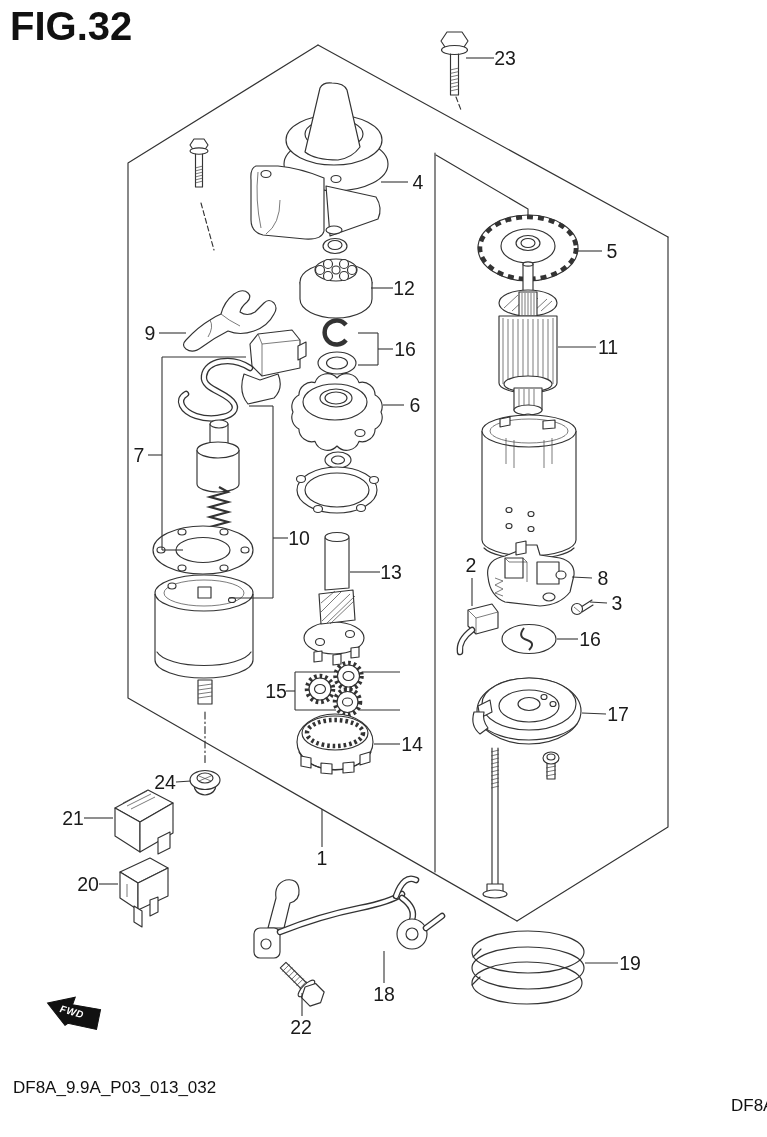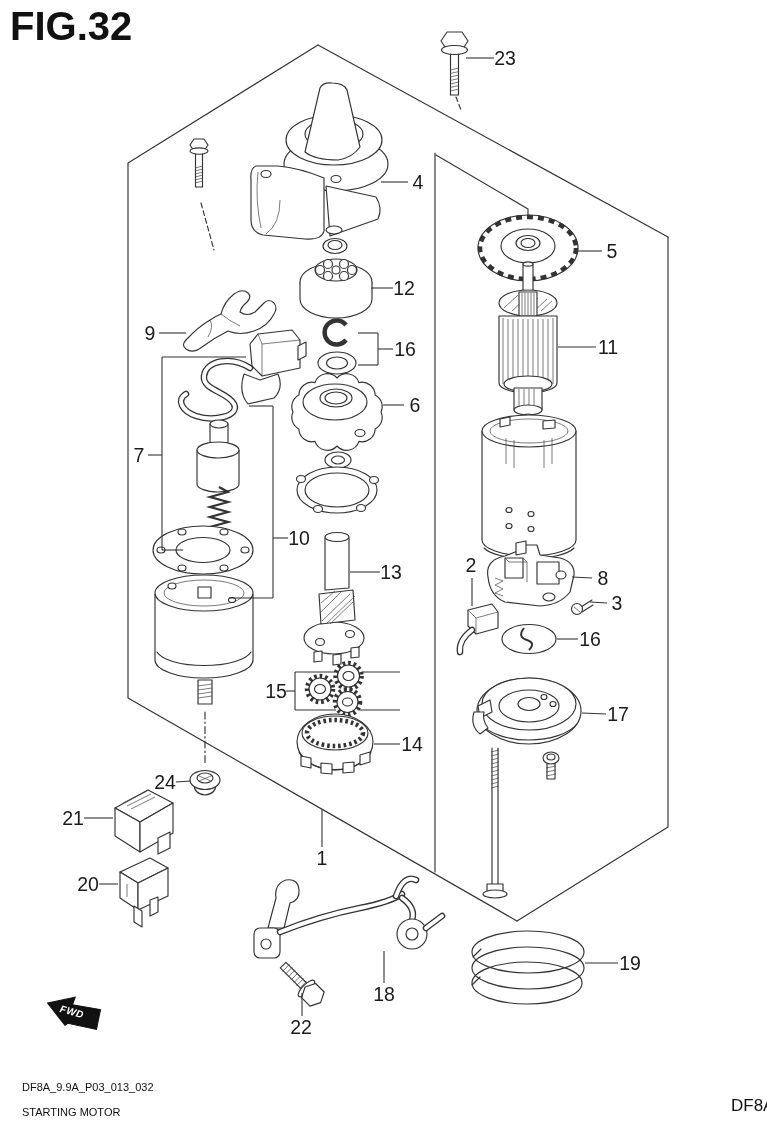--- a/index.html
+++ b/index.html
@@ -1,20 +1,20 @@
 <!DOCTYPE html>
 <html><head>
 <meta charset="utf-8">
 <style>
   html,body{margin:0;padding:0;background:#fff;}
   .page{position:relative;width:767px;height:1137px;background:#ffffff;overflow:hidden;
         font-family:"Liberation Sans",sans-serif;color:#111;}
   .fig-title{position:absolute;left:10px;top:4px;font-size:40px;font-weight:bold;
              letter-spacing:0px;color:#111;}
-  .footer{position:absolute;left:22px;top:1075px;font-size:11px;line-height:25px;color:#111;}
+  .footer{position:absolute;left:13px;top:1075px;font-size:17px;line-height:25px;color:#111;}
   .right-code{position:absolute;left:731px;top:1096px;font-size:17px;color:#111;white-space:nowrap;}
   svg{position:absolute;left:0;top:0;}
   .ln{fill:none;stroke:#333;stroke-width:1.15;stroke-linecap:round;stroke-linejoin:round;}
   .pt{fill:#fff;stroke:#333;stroke-width:1.15;stroke-linejoin:round;}
   .thin{fill:none;stroke:#444;stroke-width:.7;}
   .dash1{stroke-dasharray:7 3 1.5 3;}
   .dash2{stroke-dasharray:5 3;}
   .tube-o{fill:none;stroke:#333;stroke-width:6.5;stroke-linecap:round;}
   .tube-i{fill:none;stroke:#fff;stroke-width:3.9;stroke-linecap:round;}
   .teeth{fill:none;stroke:#333;stroke-width:4.5;stroke-dasharray:2.6 2.9;}
@@ -400,17 +400,16 @@
         <text x="384" y="1001" class="callout">18</text>
         <polyline points="302,1016 302,993" class="leader"></polyline>
         <text x="301" y="1034" class="callout">22</text>
       </g>
   </svg>
 
   <div class="fig-title">FIG.32</div>
 
   <div class="footer">
     <div>DF8A_9.9A_P03_013_032</div>
-    <div>STARTING MOTOR</div>
   </div>
   <div class="right-code">DF8A</div>
 
 </div>
 
 </body></html>

